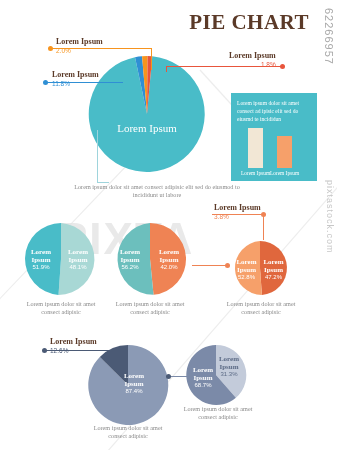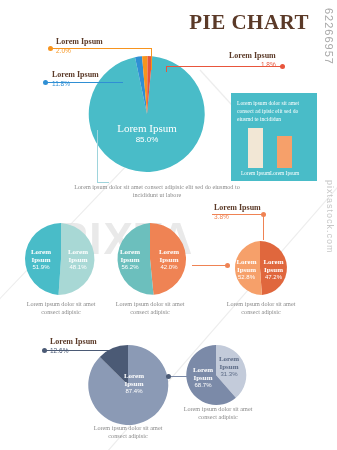--- a/index.html
+++ b/index.html
@@ -125,21 +125,20 @@
     <path d="M59 59 L64.26 1.24 A58 58 0 1 1 47.02 2.17 Z" fill="#49bcc8"></path>
 
     <path d="M59 59 L47.02 2.17 A58 58 0 0 1 54.06 1.21 Z" fill="#2f8fd4"></path>
 
     <path d="M59 59 L54.06 1.21 A58 58 0 0 1 59.57 1.00 Z" fill="#f7941e"></path>
 
     <path d="M59 59 L59.57 1.00 A58 58 0 0 1 64.26 1.24 Z" fill="#e8553c"></path>
   </svg>
   <div class="slice-label big-label" style="left:107px;top:122px;width:80px;">
     <span class="sl-t">Lorem Ipsum</span>
-    <span class="sl-v">85.0%</span>
   </div>
 
   <div class="callout" style="left:56px;top:38px;">
     <div class="c-title" style="color:#5b3a28;">Lorem Ipsum</div>
     <div class="c-val" style="color:#f7941e;">2.0%</div>
   </div>
   <div class="rule" style="left:52px;top:48px;width:100px;background:#f7941e;"></div>
   <div class="vline" style="left:151px;top:48px;height:22px;background:#f7941e;"></div>
   <div class="dot" style="left:48px;top:45.5px;background:#f7941e;"></div>
 

